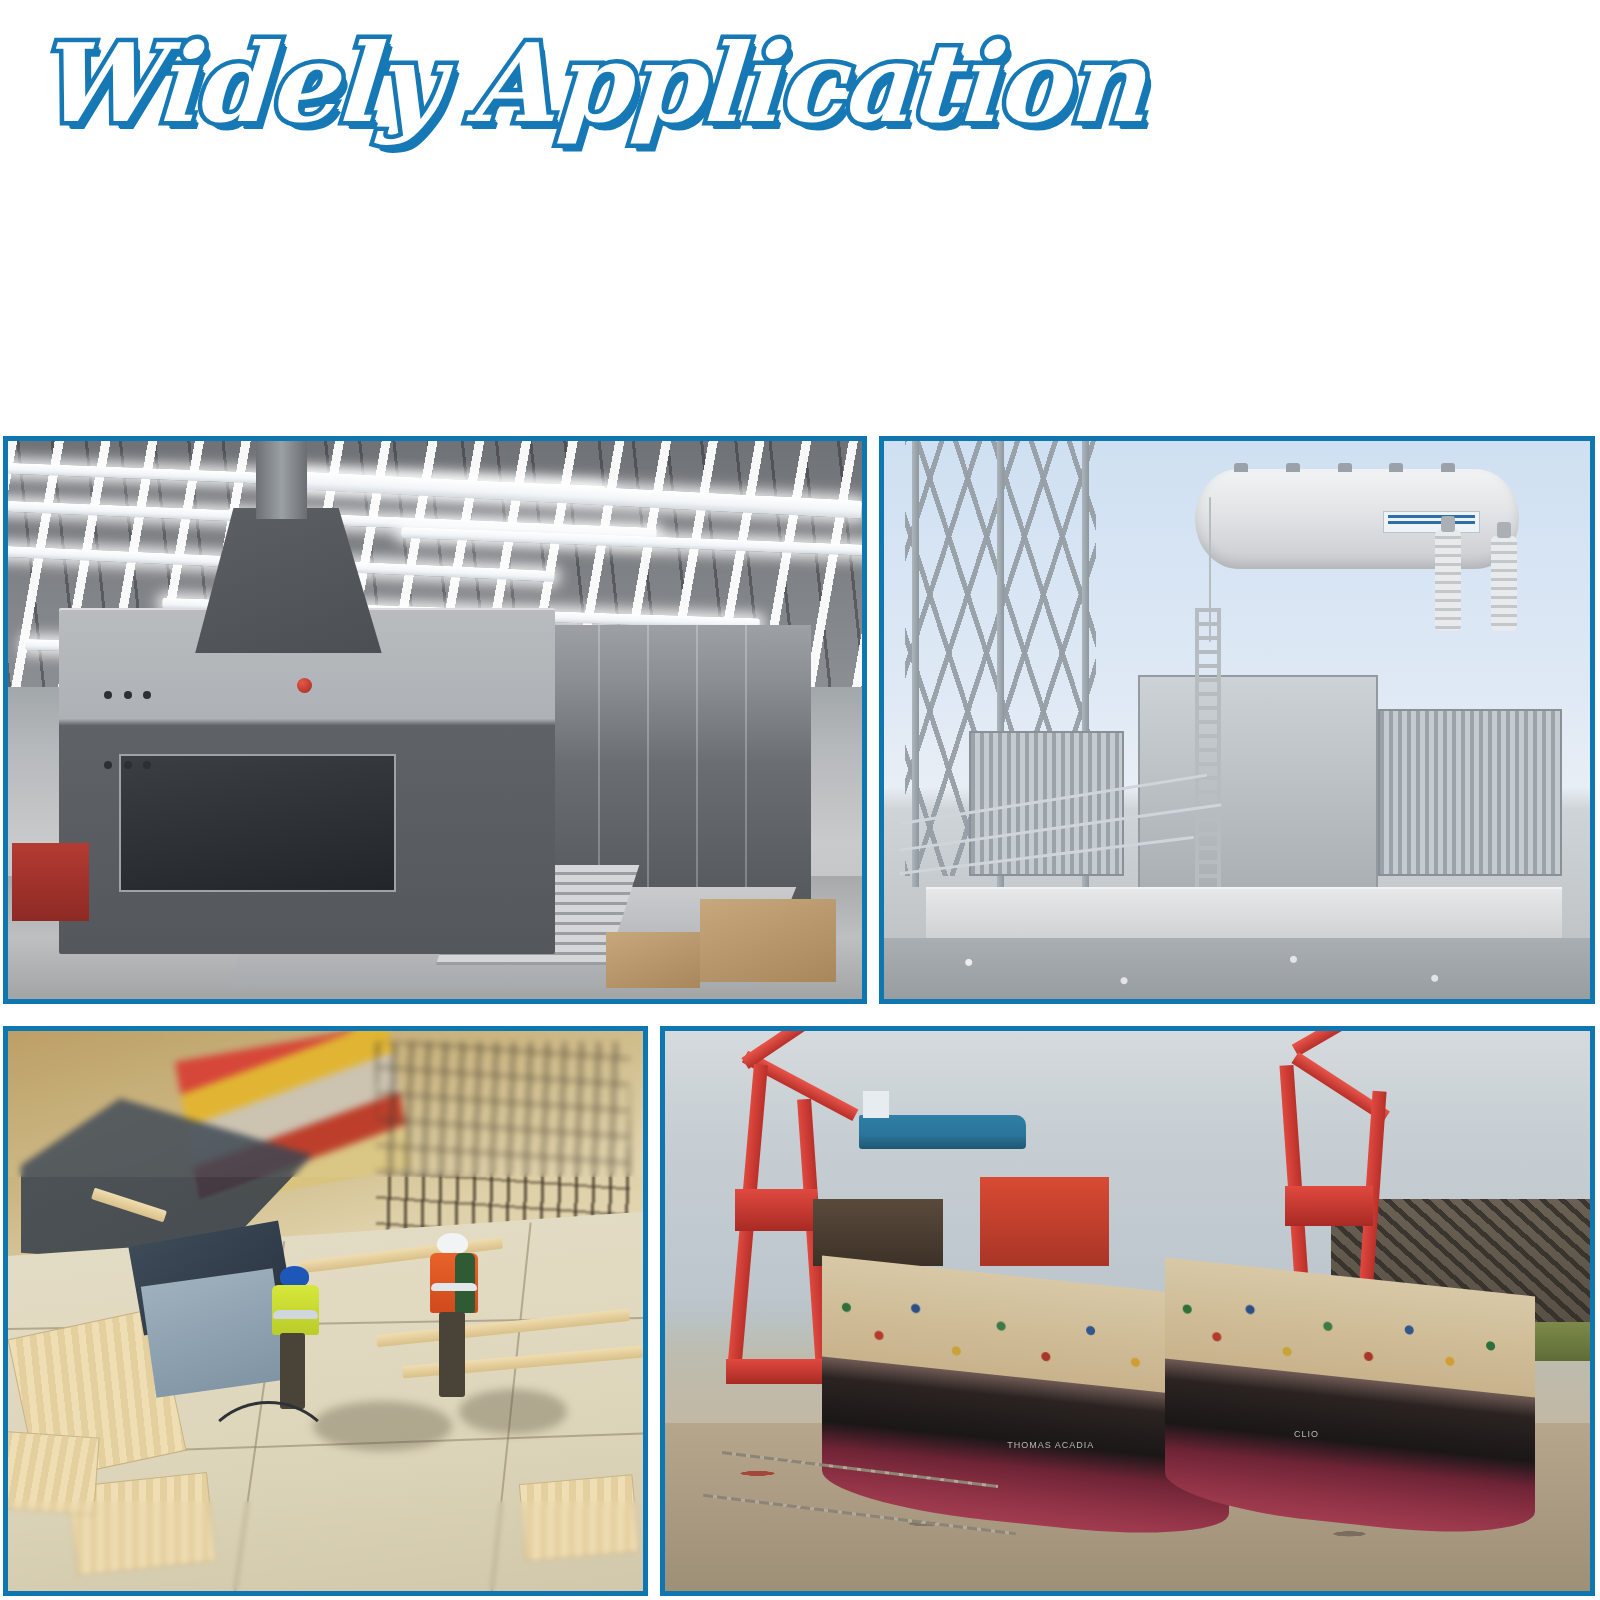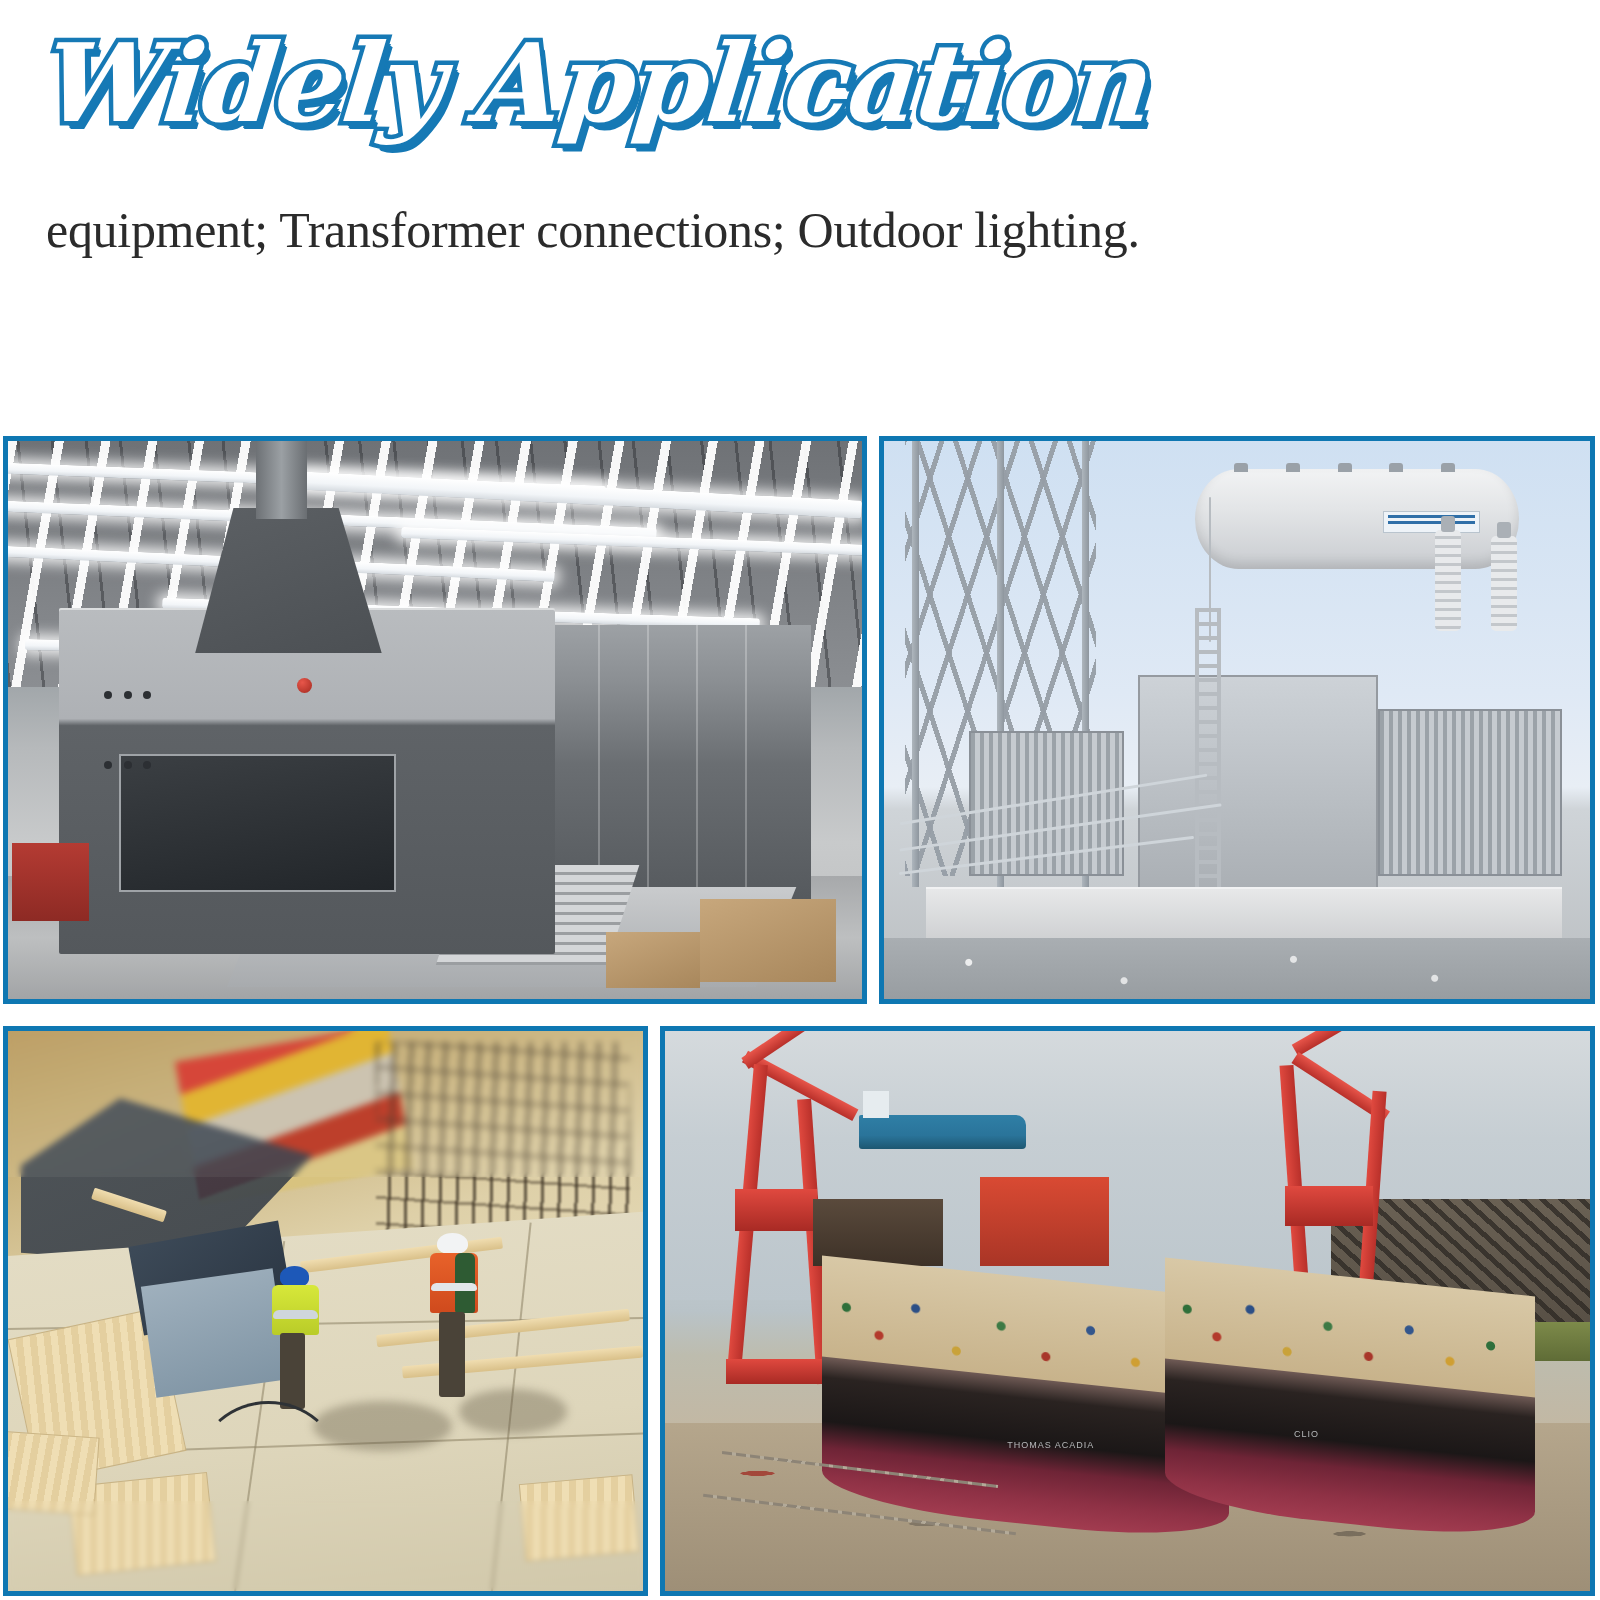--- a/index.html
+++ b/index.html
@@ -427,21 +427,20 @@
 </head>
 <body>
 
 <div class="page">
 
   <div class="title-wrap">
     <div class="title">Widely Application</div>
   </div>
 
   <div class="body-text">
-    <span class="ln">equipment; Transformer connections; Outdoor lighting.</span>
   </div>
 
   <div class="grid">
 
     <div class="panel p-press">
       <div class="photo">
         <div class="press-bg"></div>
         <div class="ceiling"></div>
 
         <div class="lightbar lb1"></div>

